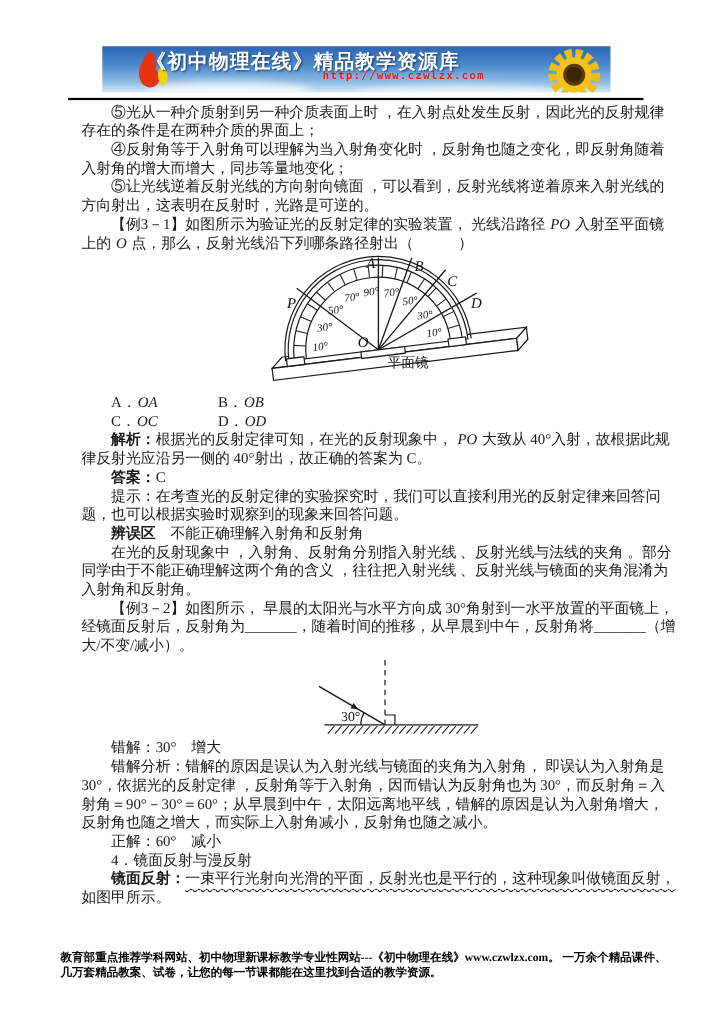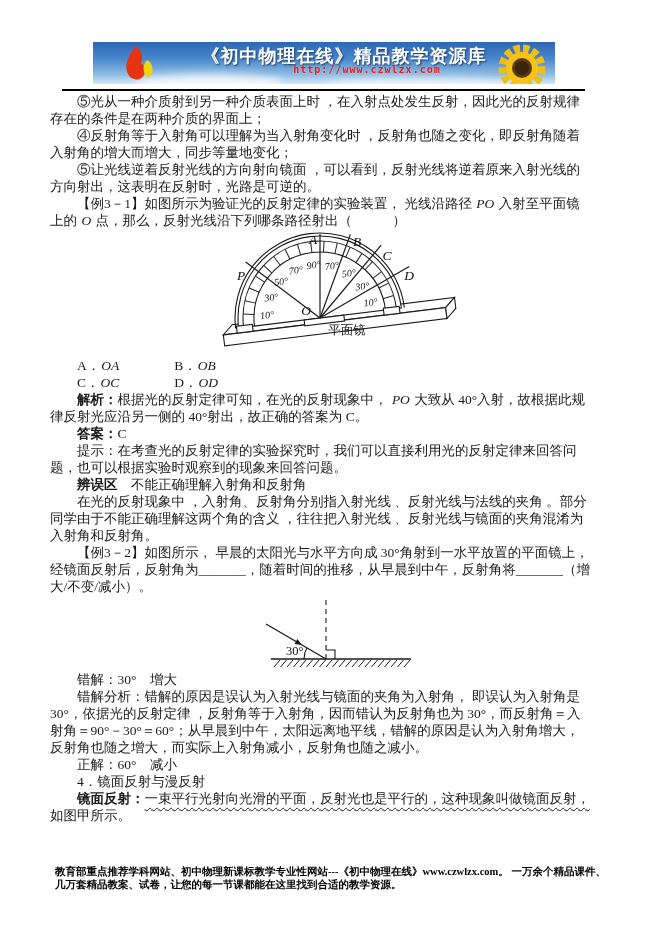--- a/index.html
+++ b/index.html
@@ -10,34 +10,34 @@
   
   .banner{
     position:absolute;left:93px;top:42px;width:462px;height:42px;overflow:hidden;
     background:linear-gradient(180deg,#2d66b5 0%,#4a88cc 40%,#8fbce4 78%,#d6e8f6 100%);
   }
   .cloud{position:absolute;background:rgba(255,255,255,.75);border-radius:50%;filter:blur(4px);}
   .cloud.c1{left:40px;bottom:-8px;width:150px;height:18px;}
   .cloud.c2{left:230px;bottom:-10px;width:190px;height:16px;opacity:.8;}
   .banner-logo{position:absolute;left:24px;top:2px;}
   .banner-title{
-    position:absolute;left:0;right:0;top:2px;text-align:center;padding-left:40px;
+    position:absolute;left:0;right:0;top:2px;text-align:left;padding-left:40px;
     font-size:18px;font-weight:bold;color:#ffffff;letter-spacing:1px;
     text-shadow:1px 1px 2px #16365e;
   }
   .banner-url{
     position:absolute;left:0;right:0;top:22px;text-align:center;padding-left:86px;
     font-family:"DejaVu Sans Mono", monospace;font-size:10px;font-weight:bold;color:#e41a1a;
     text-shadow:0 0 2px rgba(255,255,255,.55);letter-spacing:1px;
   }
   .sunflower{position:absolute;right:4px;bottom:-10px;}
   .divider{position:absolute;left:62px;top:89px;width:523px;height:2px;background:#000;}
   
   .doc{
-    position:absolute;left:50px;top:93px;width:540px;
+    position:absolute;left:74px;top:93px;width:540px;
     font-size:13.5px;line-height:17px;
   }
   .para{margin:0;text-indent:2em;}
   .b{font-weight:bold;}
   .it{font-style:italic;font-family:Liberation Serif, serif;padding:0 1px;}
   .wavy{text-decoration:underline;text-decoration-style:wavy;text-decoration-thickness:1px;text-underline-offset:4px;margin-top:13px;}
   .fig1{margin:1px 0 3px 166px;width:242px;height:124px;}
   .fig2{margin:2px 0 2px 208px;width:165px;height:72px;}
   svg text{fill:#111;}
   .svg-lbl{font-family:"Liberation Serif",serif;font-style:italic;font-size:13.5px;}

